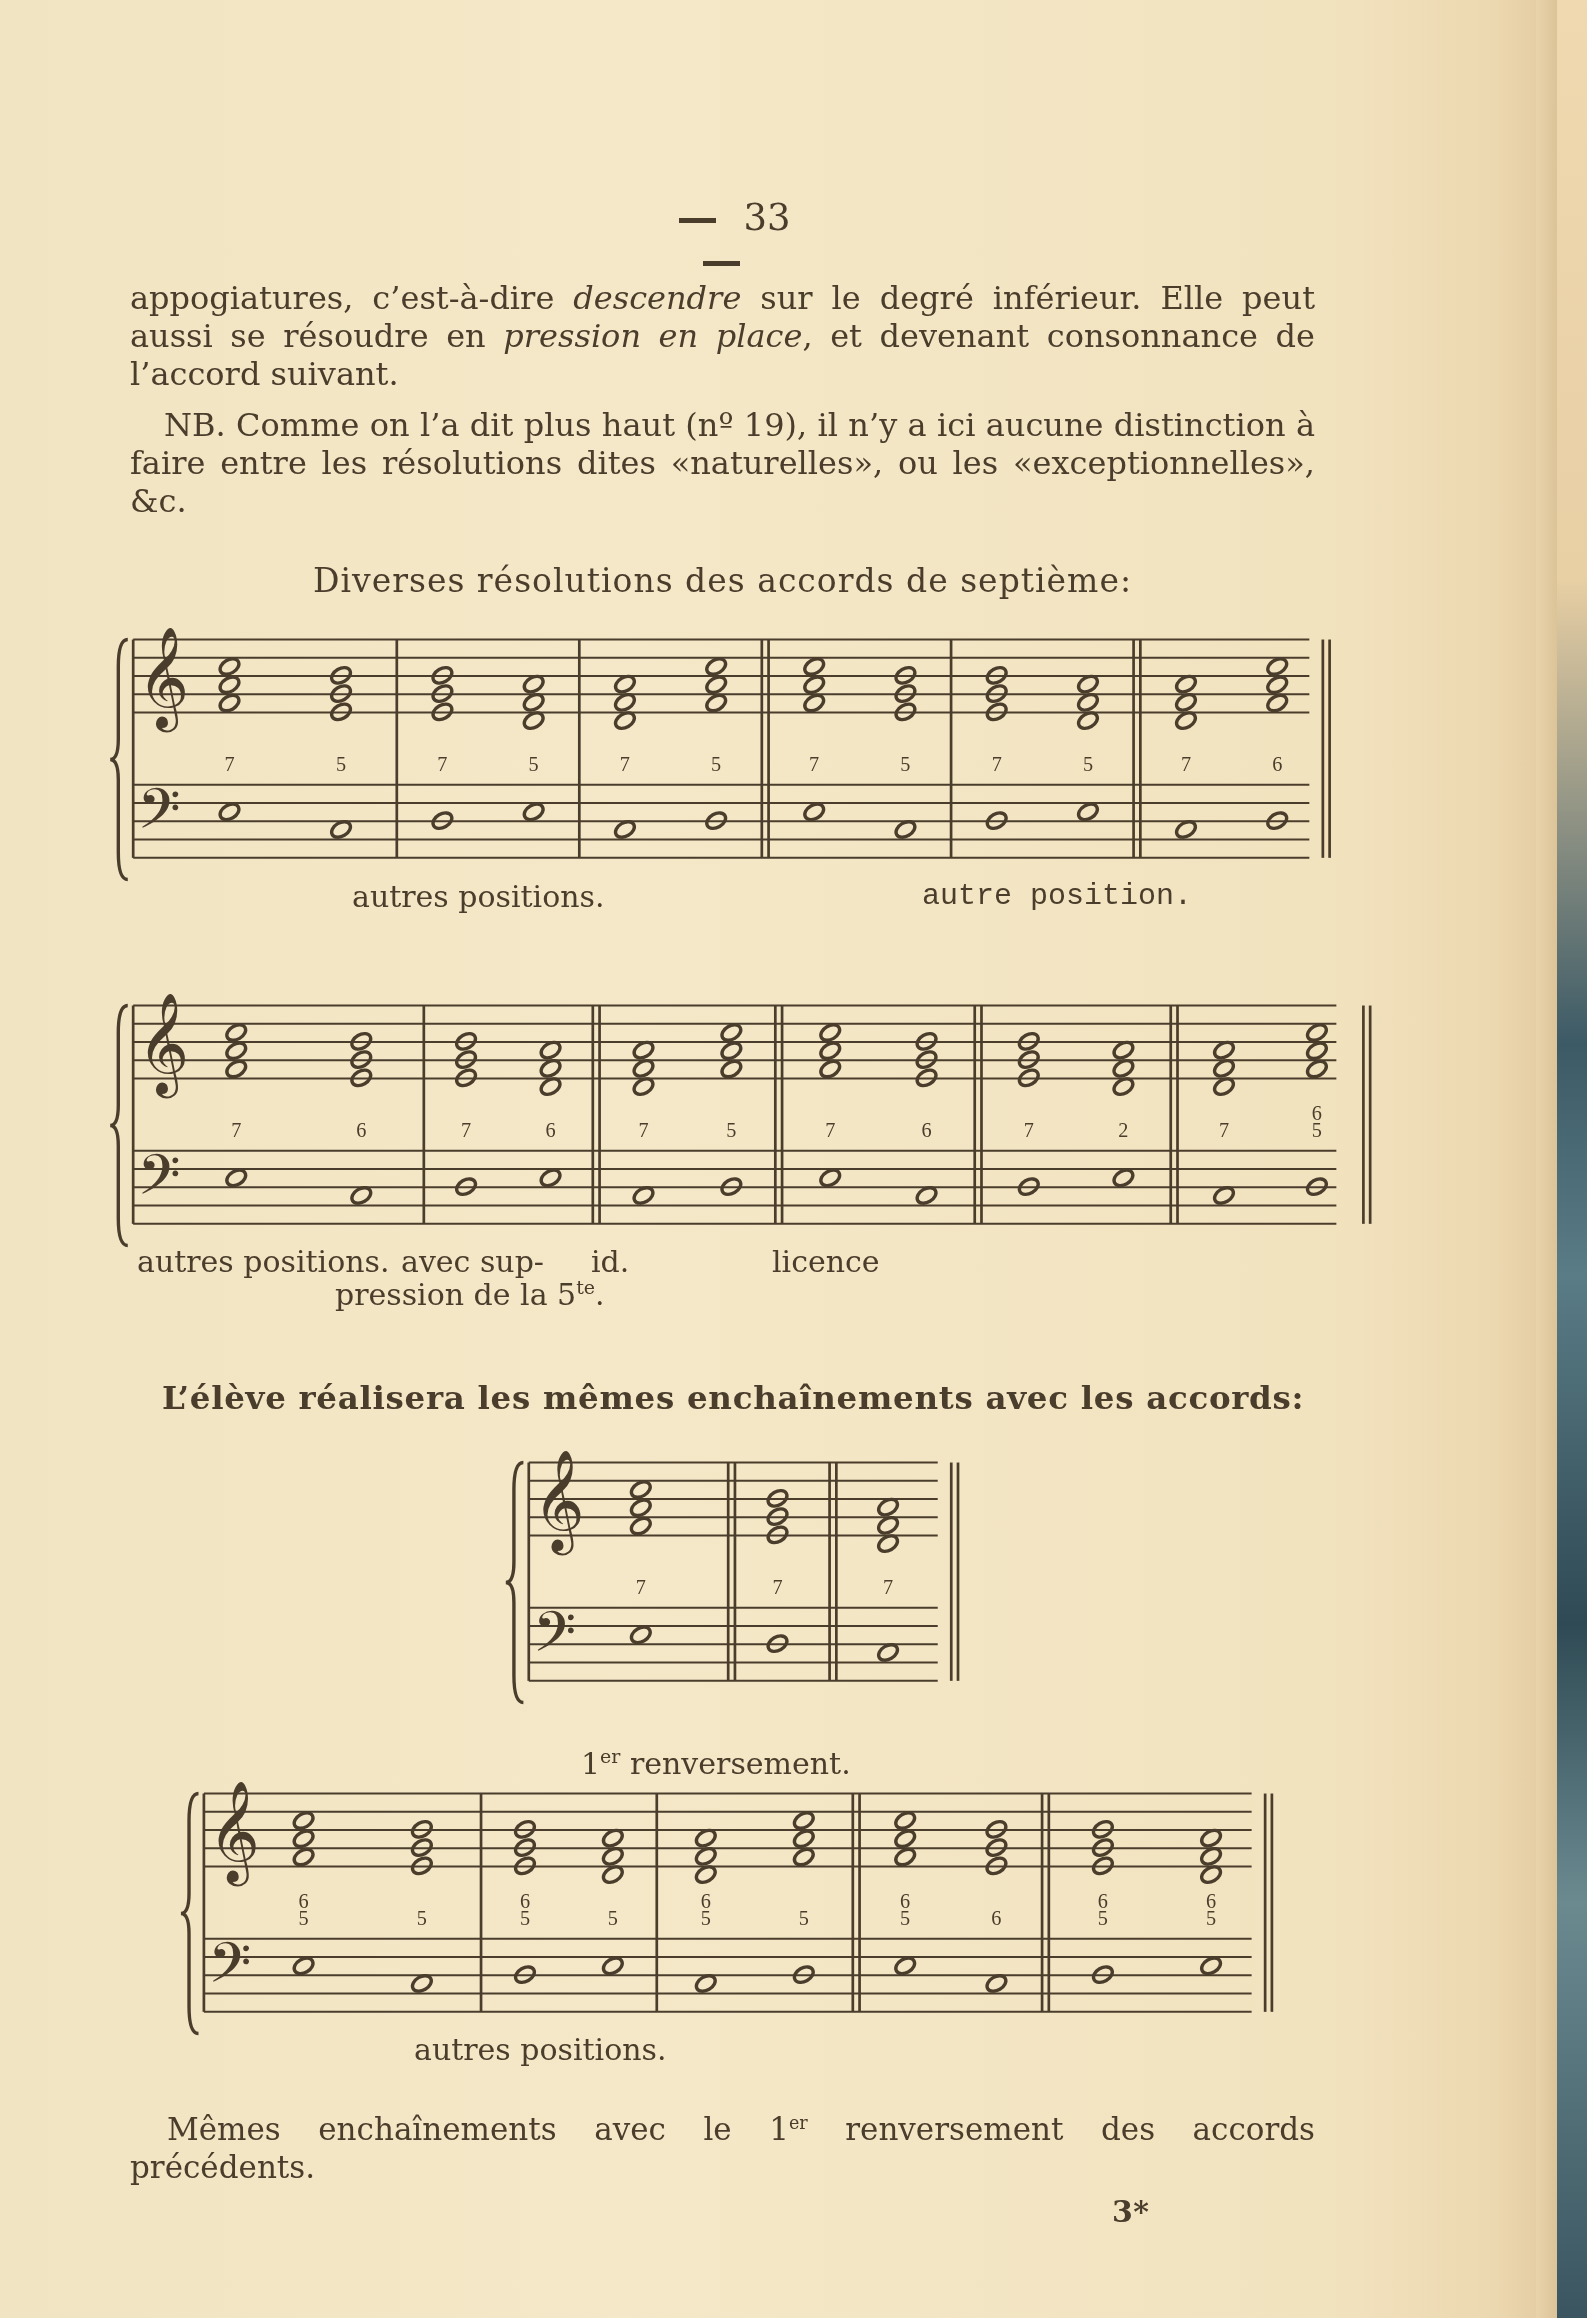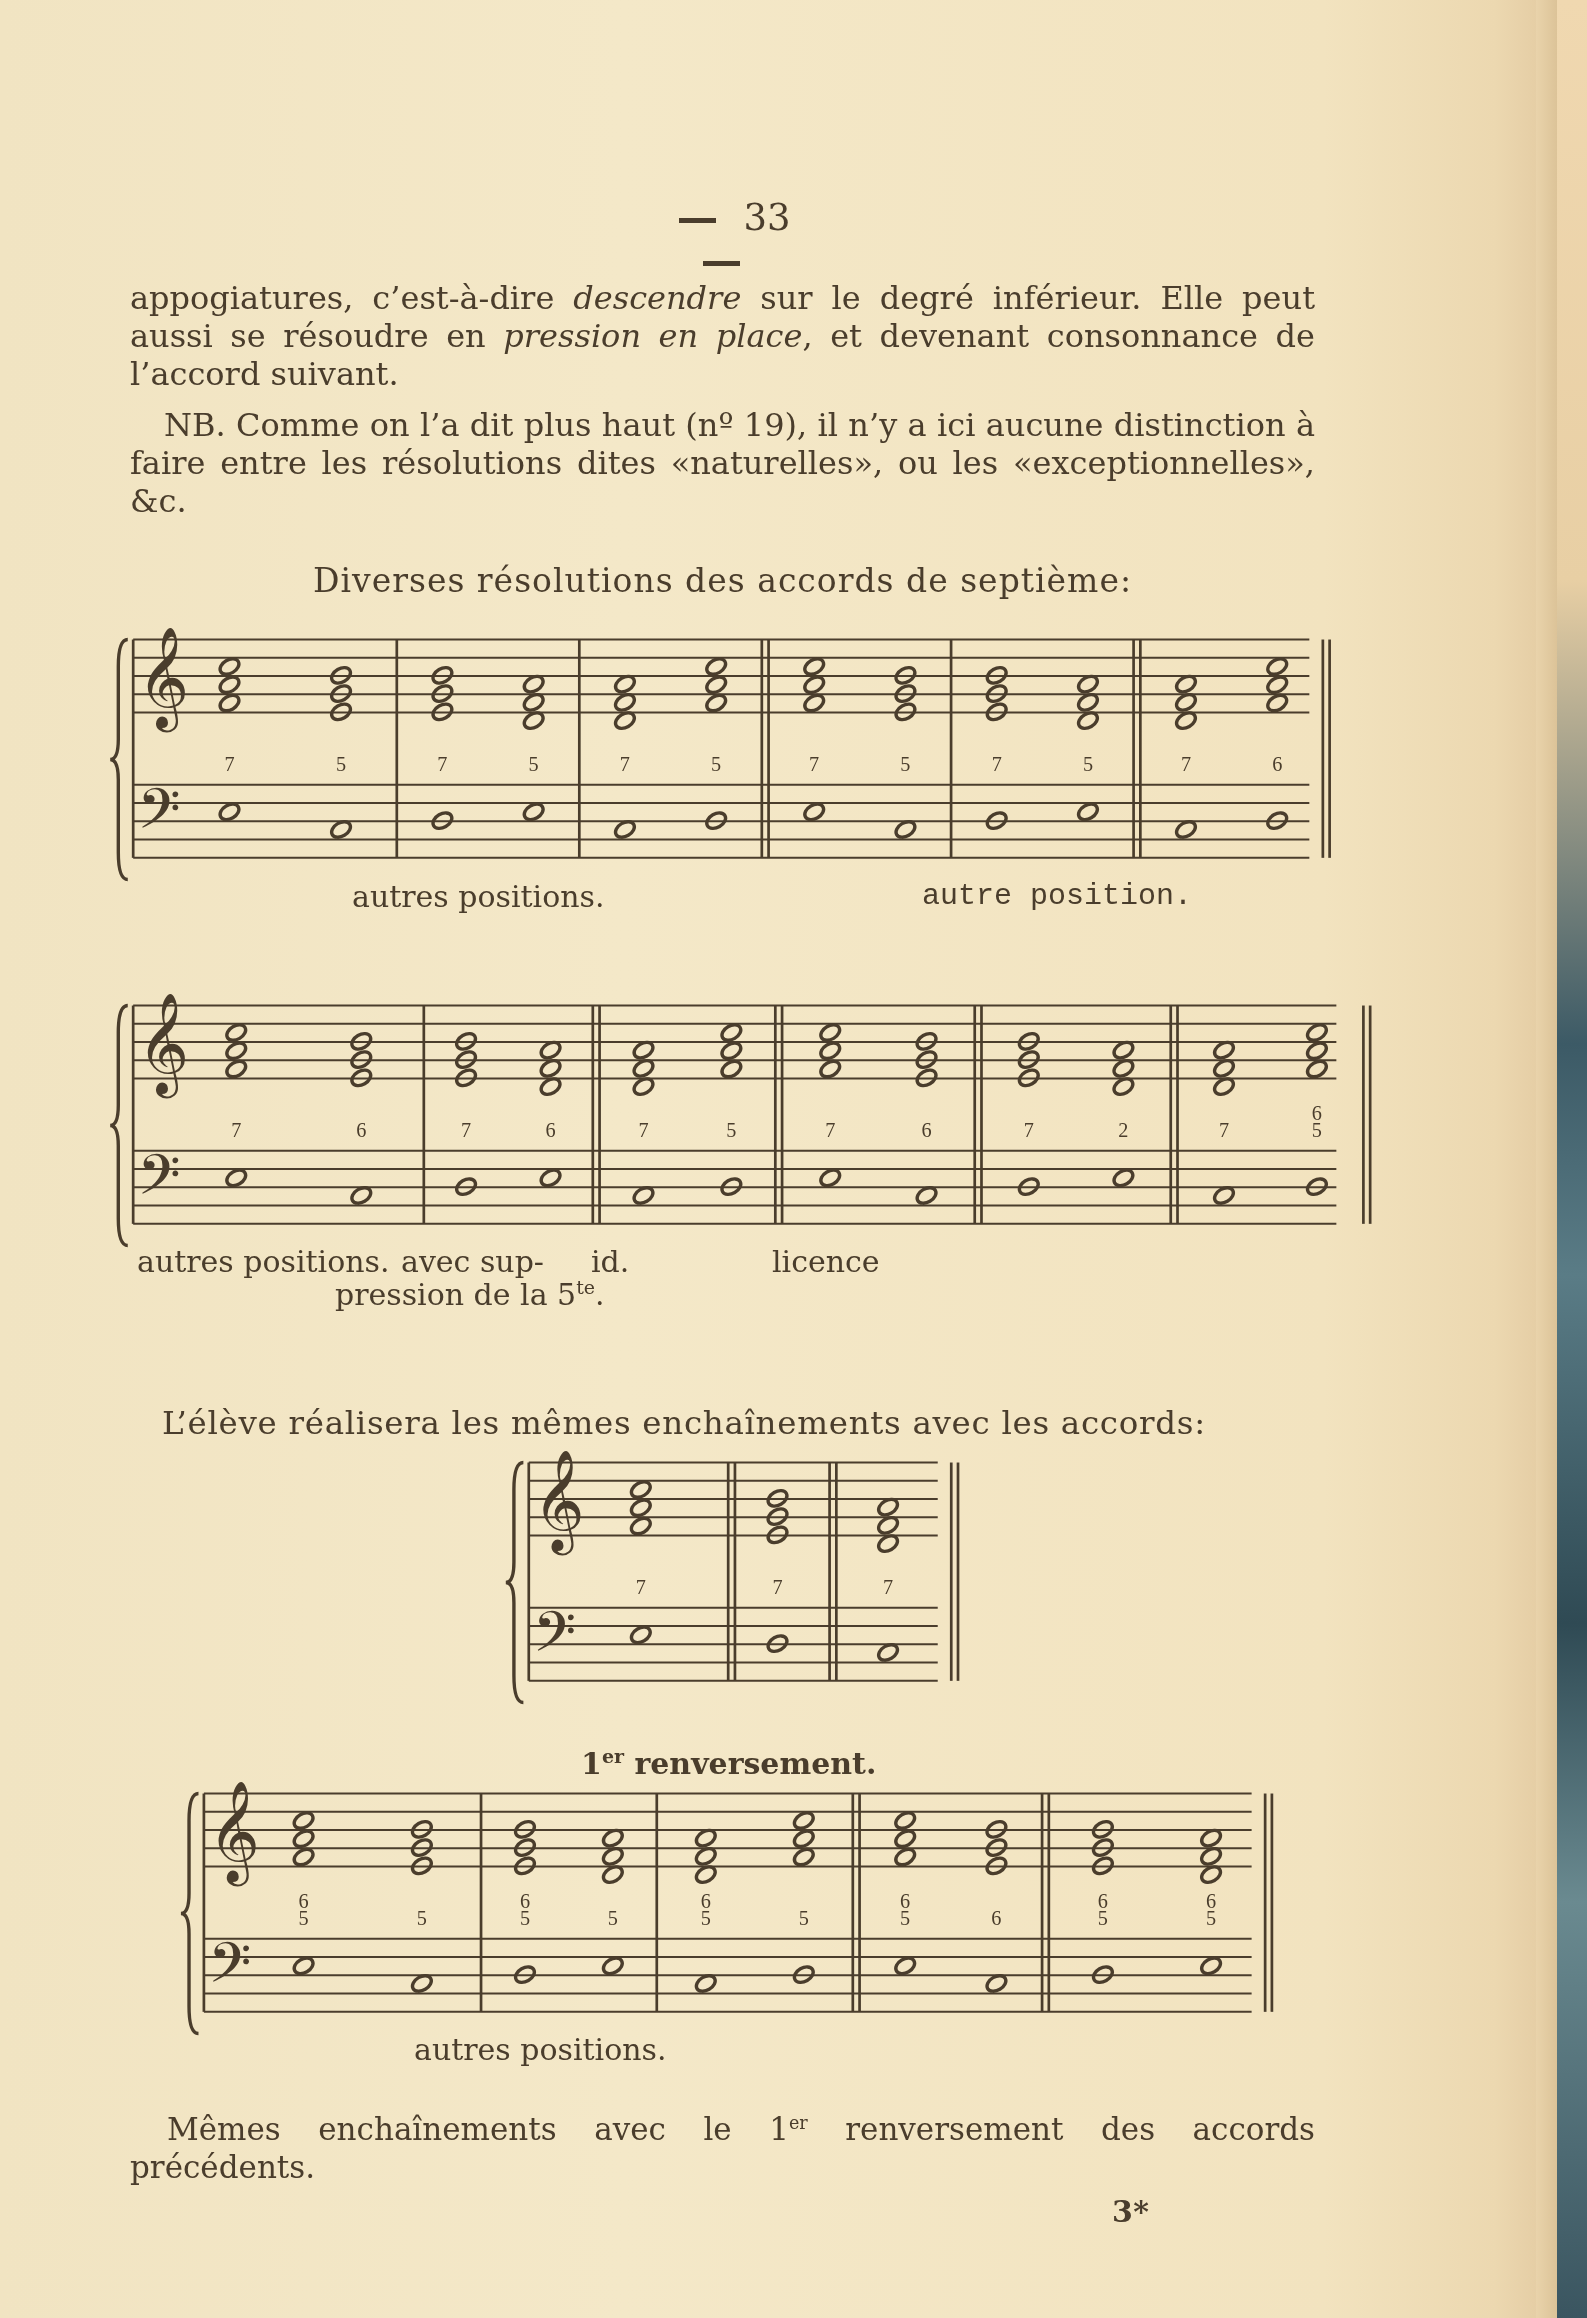--- a/index.html
+++ b/index.html
@@ -20,21 +20,21 @@
   .edge-inner {
     position: absolute; right: 30.5px; top: 0; width: 20.3px; height: 2319px;
     background: linear-gradient(90deg, #e9d3ab, #dcc398);
   }
   .txt { position: absolute; font-size: 32px; line-height: 38px; letter-spacing: 0.3px; }
   .pagenum { position: absolute; left: 613px; top: 196px; width: 217px; text-align: center; font-size: 37px; }
   .pagenum .dash { display: inline-block; width: 37px; height: 4.7px; background: #4a3d2c; vertical-align: middle; margin: 0 27px; }
   .para { position: absolute; left: 130px; width: 1185px; font-size: 32px; line-height: 38px; text-align: justify; }
   .para i { font-style: italic; }
   .caption { position: absolute; font-size: 30px; }
-  .heading-bold { position: absolute; font-weight: normal; font-size: 32.5px; margin-top: 26px; }
+  .heading-bold { position: absolute; font-weight: bold; font-size: 32.5px; }
   svg.music { position: absolute; overflow: visible; }
   .figure { font-family: "Liberation Serif", serif; font-size: 30px; fill: #4a3d2c; }
 </style>
 </head>
 <body>
 
 <div class="page"></div>
 <div class="edge-inner"></div>
 <div class="edge"></div>
 
@@ -271,21 +271,21 @@
       <text x="531.5" y="195" class="figure" text-anchor="middle">7</text>
       <ellipse cx="531.5" cy="66" rx="15" ry="10" fill="none" stroke="#4a3d2c" stroke-width="5" transform="rotate(-30 531.5 66)"></ellipse>
       <ellipse cx="531.5" cy="93" rx="15" ry="10" fill="none" stroke="#4a3d2c" stroke-width="5" transform="rotate(-30 531.5 93)"></ellipse>
       <ellipse cx="531.5" cy="120" rx="15" ry="10" fill="none" stroke="#4a3d2c" stroke-width="5" transform="rotate(-30 531.5 120)"></ellipse>
       <ellipse cx="531.5" cy="281" rx="15" ry="10" fill="none" stroke="#4a3d2c" stroke-width="5" transform="rotate(-30 531.5 281)"></ellipse>
       <line x1="625" x2="625" y1="0" y2="323" stroke="#4a3d2c" stroke-width="4"></line>
       <line x1="635" x2="635" y1="0" y2="323" stroke="#4a3d2c" stroke-width="4"></line>
     </g>
   </svg>
 
-<div class="caption" style="left:581px; top:1745px;font-weight:bold;"><span>1</span><sup style="font-size:19px;">er</sup><span> renversement.</span></div>
+<div class="caption" style="left:581px; top:1745px;"><span>1</span><sup style="font-size:19px;">er</sup><span> renversement.</span></div>
 
 <svg class="music" id="sys-3" width="1076" height="267" style="left: 183px; top: 1780px;" viewBox="0 0 1590 395">
     <g transform="translate(30,20)">
       <line x1="0" x2="1550" y1="0" y2="0" stroke="#4a3d2c" stroke-width="3"></line>
       <line x1="0" x2="1550" y1="27" y2="27" stroke="#4a3d2c" stroke-width="3"></line>
       <line x1="0" x2="1550" y1="54" y2="54" stroke="#4a3d2c" stroke-width="3"></line>
       <line x1="0" x2="1550" y1="81" y2="81" stroke="#4a3d2c" stroke-width="3"></line>
       <line x1="0" x2="1550" y1="108" y2="108" stroke="#4a3d2c" stroke-width="3"></line>
       <line x1="0" x2="1550" y1="215" y2="215" stroke="#4a3d2c" stroke-width="3"></line>
       <line x1="0" x2="1550" y1="242" y2="242" stroke="#4a3d2c" stroke-width="3"></line>

